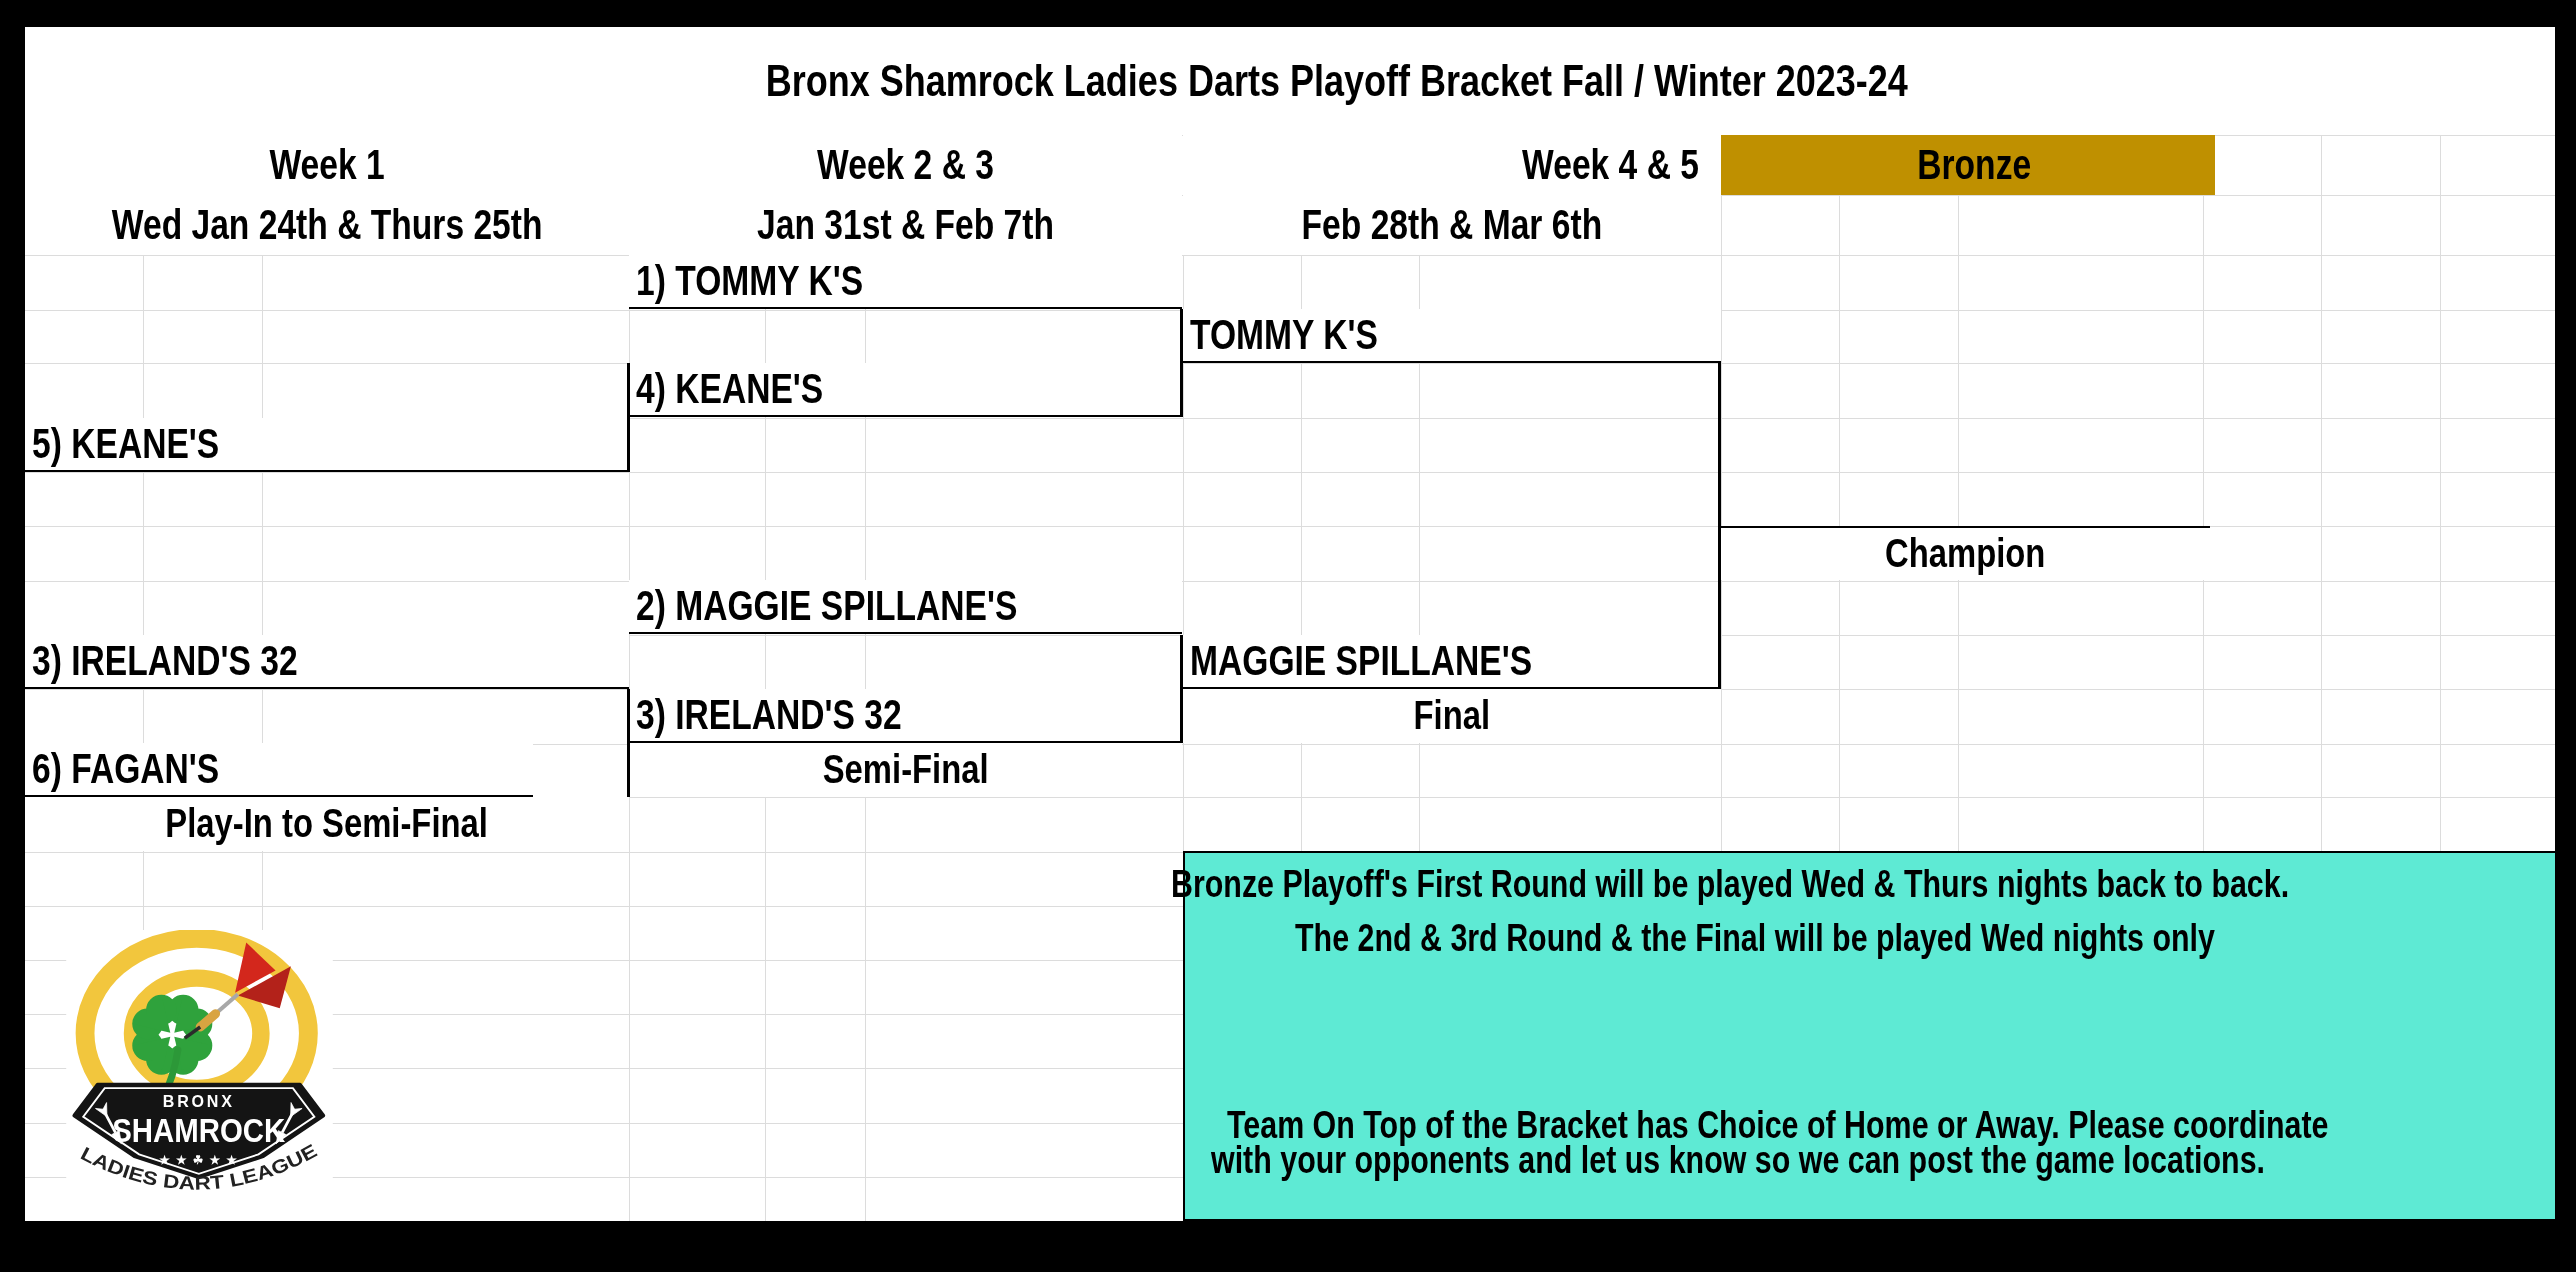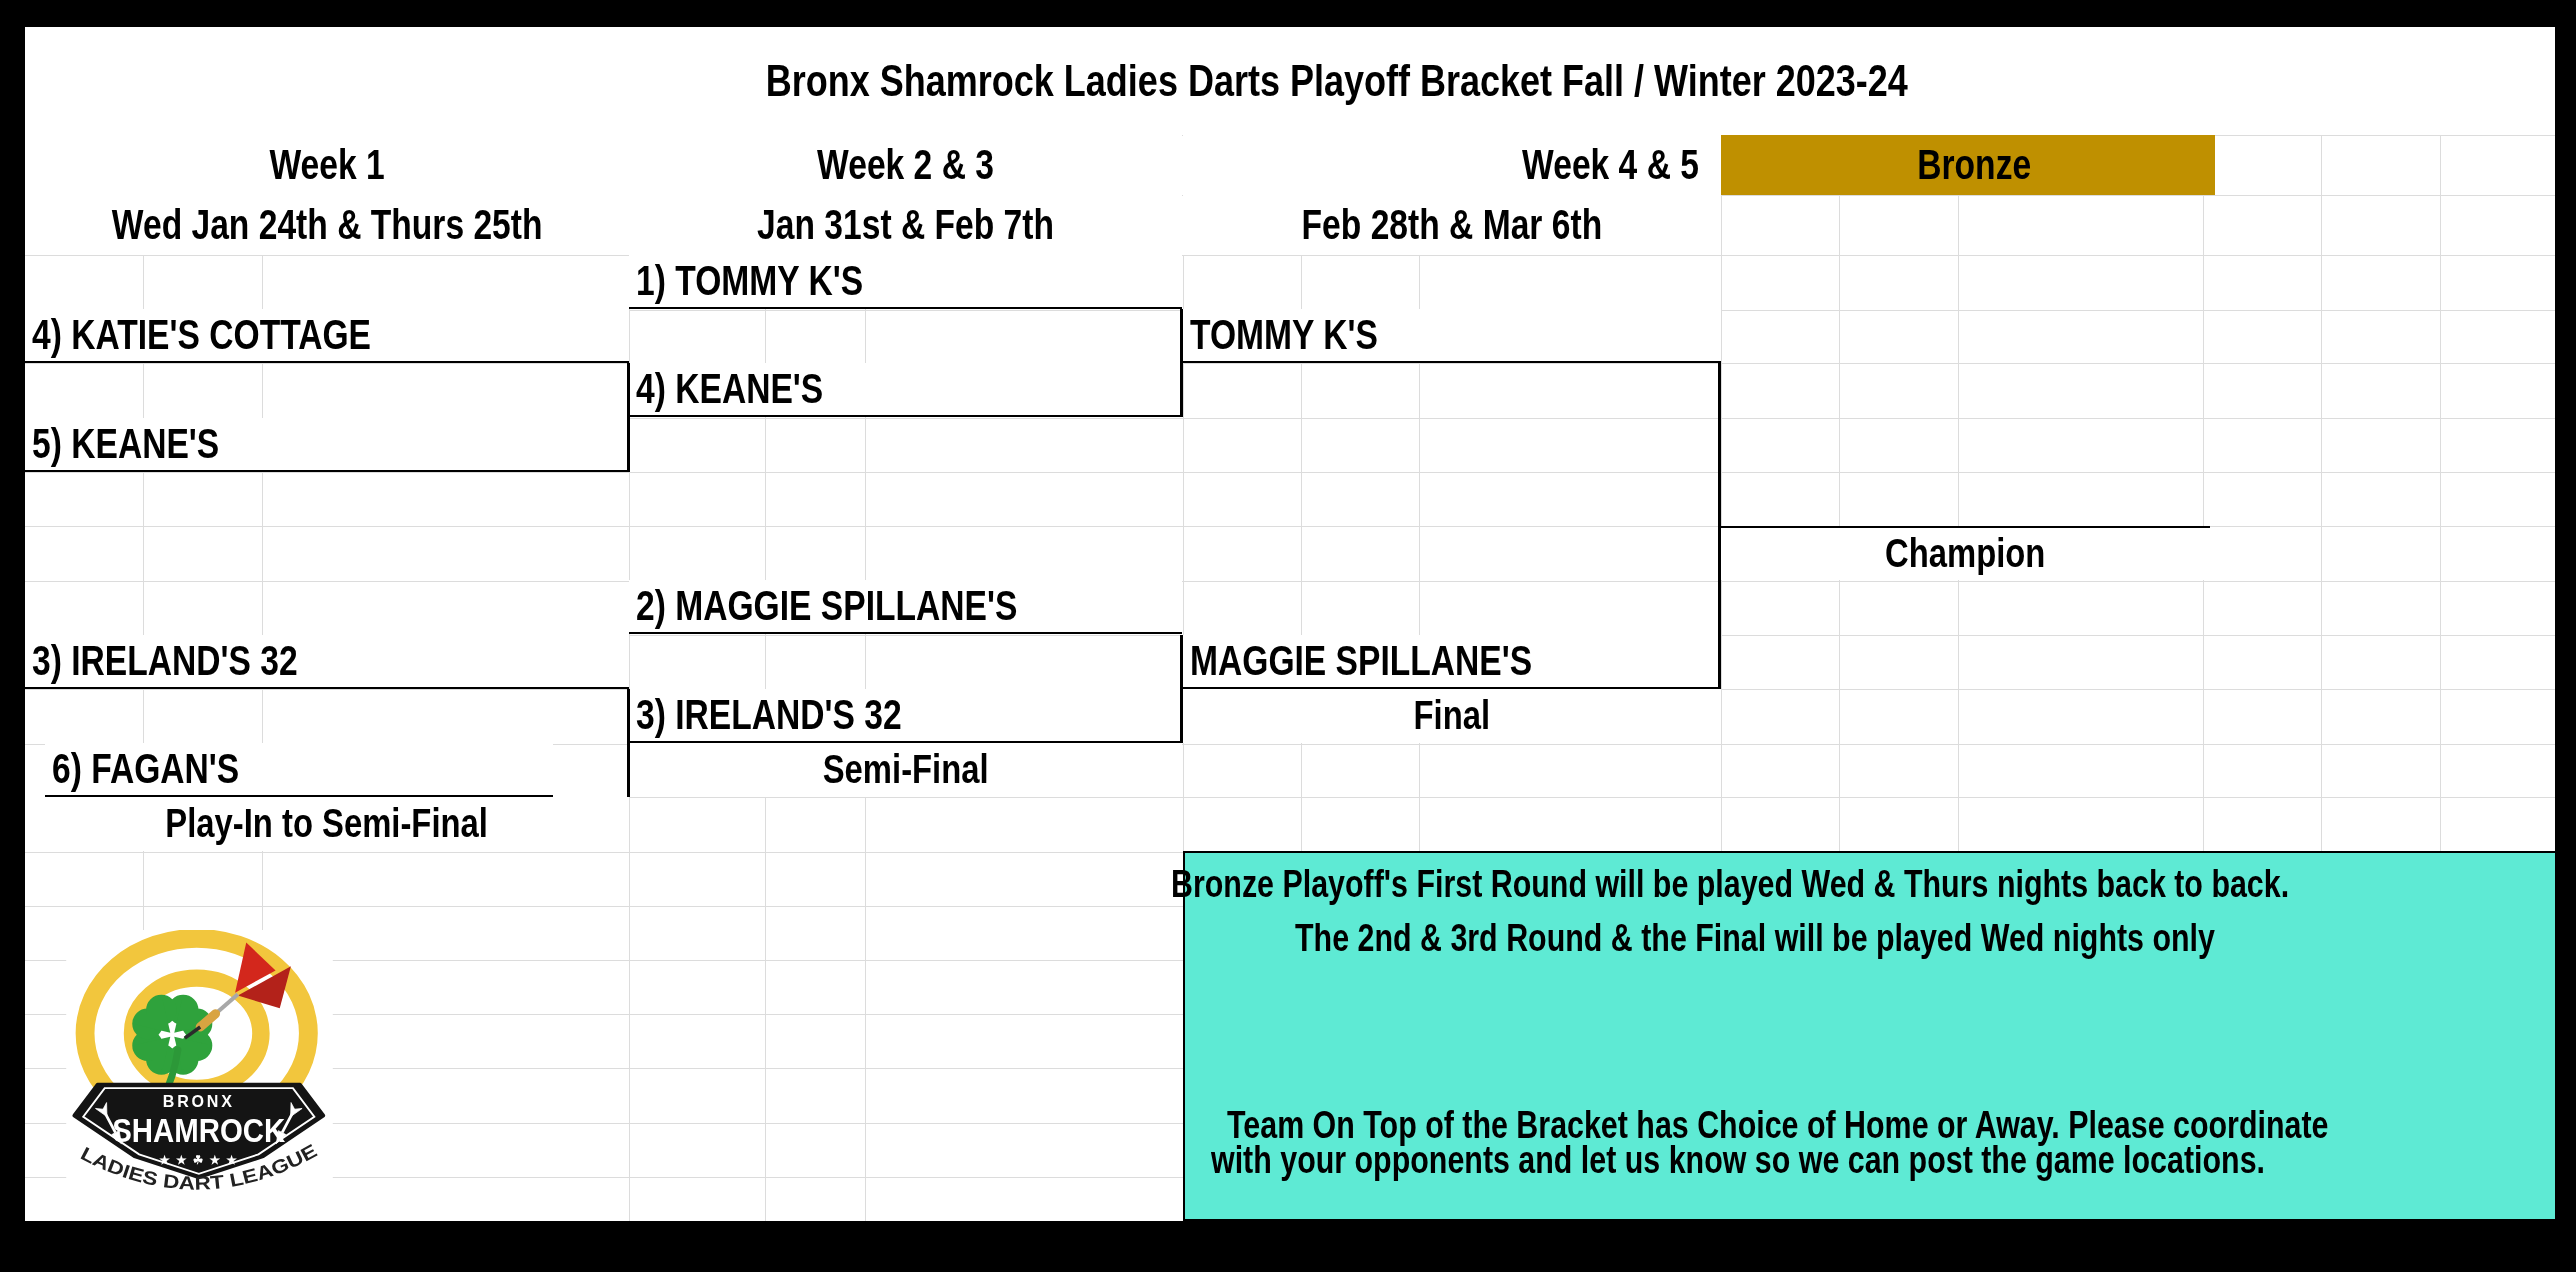--- a/index.html
+++ b/index.html
@@ -65,30 +65,27 @@
       <span class="cond">Week 4 &amp; 5</span>
       </div>
     <div class="cell ctr hdr" style="left:1158px;top:168px;width:538px;height:60px;">
       <span class="cond">Feb 28th &amp; Mar 6th</span>
       </div>
 
     <div class="cell ctr hdr bronze" style="left:1696px;top:108px;width:482px;height:60px;">
       <span class="cond">Bronze</span>
       </div>
 
-    <div class="cell team" style="left:0;top:282px;width:604px;height:54px;">
-      <span class="cond">4) KATIE'S COTTAGE</span>
-      </div>
     <div class="cell team" style="left:0;top:391px;width:604px;height:54px;">
       <span class="cond">5) KEANE'S</span>
       </div>
     <div class="cell team" style="left:0;top:608px;width:604px;height:54px;">
       <span class="cond">3) IRELAND'S 32</span>
       </div>
-    <div class="cell team" style="left:0;top:716px;width:508px;height:54px;margin-left:20px;">
+    <div class="cell team" style="left:0;top:716px;width:508px;height:54px;">
       <span class="cond">6) FAGAN'S</span>
       </div>
     <div class="cell ctr lbl" style="left:0;top:770px;width:604px;height:54px;">
       <span class="cond">Play-In to Semi-Final</span>
       </div>
 
     <div class="cell team" style="left:604px;top:228px;width:553px;height:54px;">
       <span class="cond">1) TOMMY K'S</span>
       </div>
     <div class="cell team" style="left:604px;top:336px;width:553px;height:54px;">

